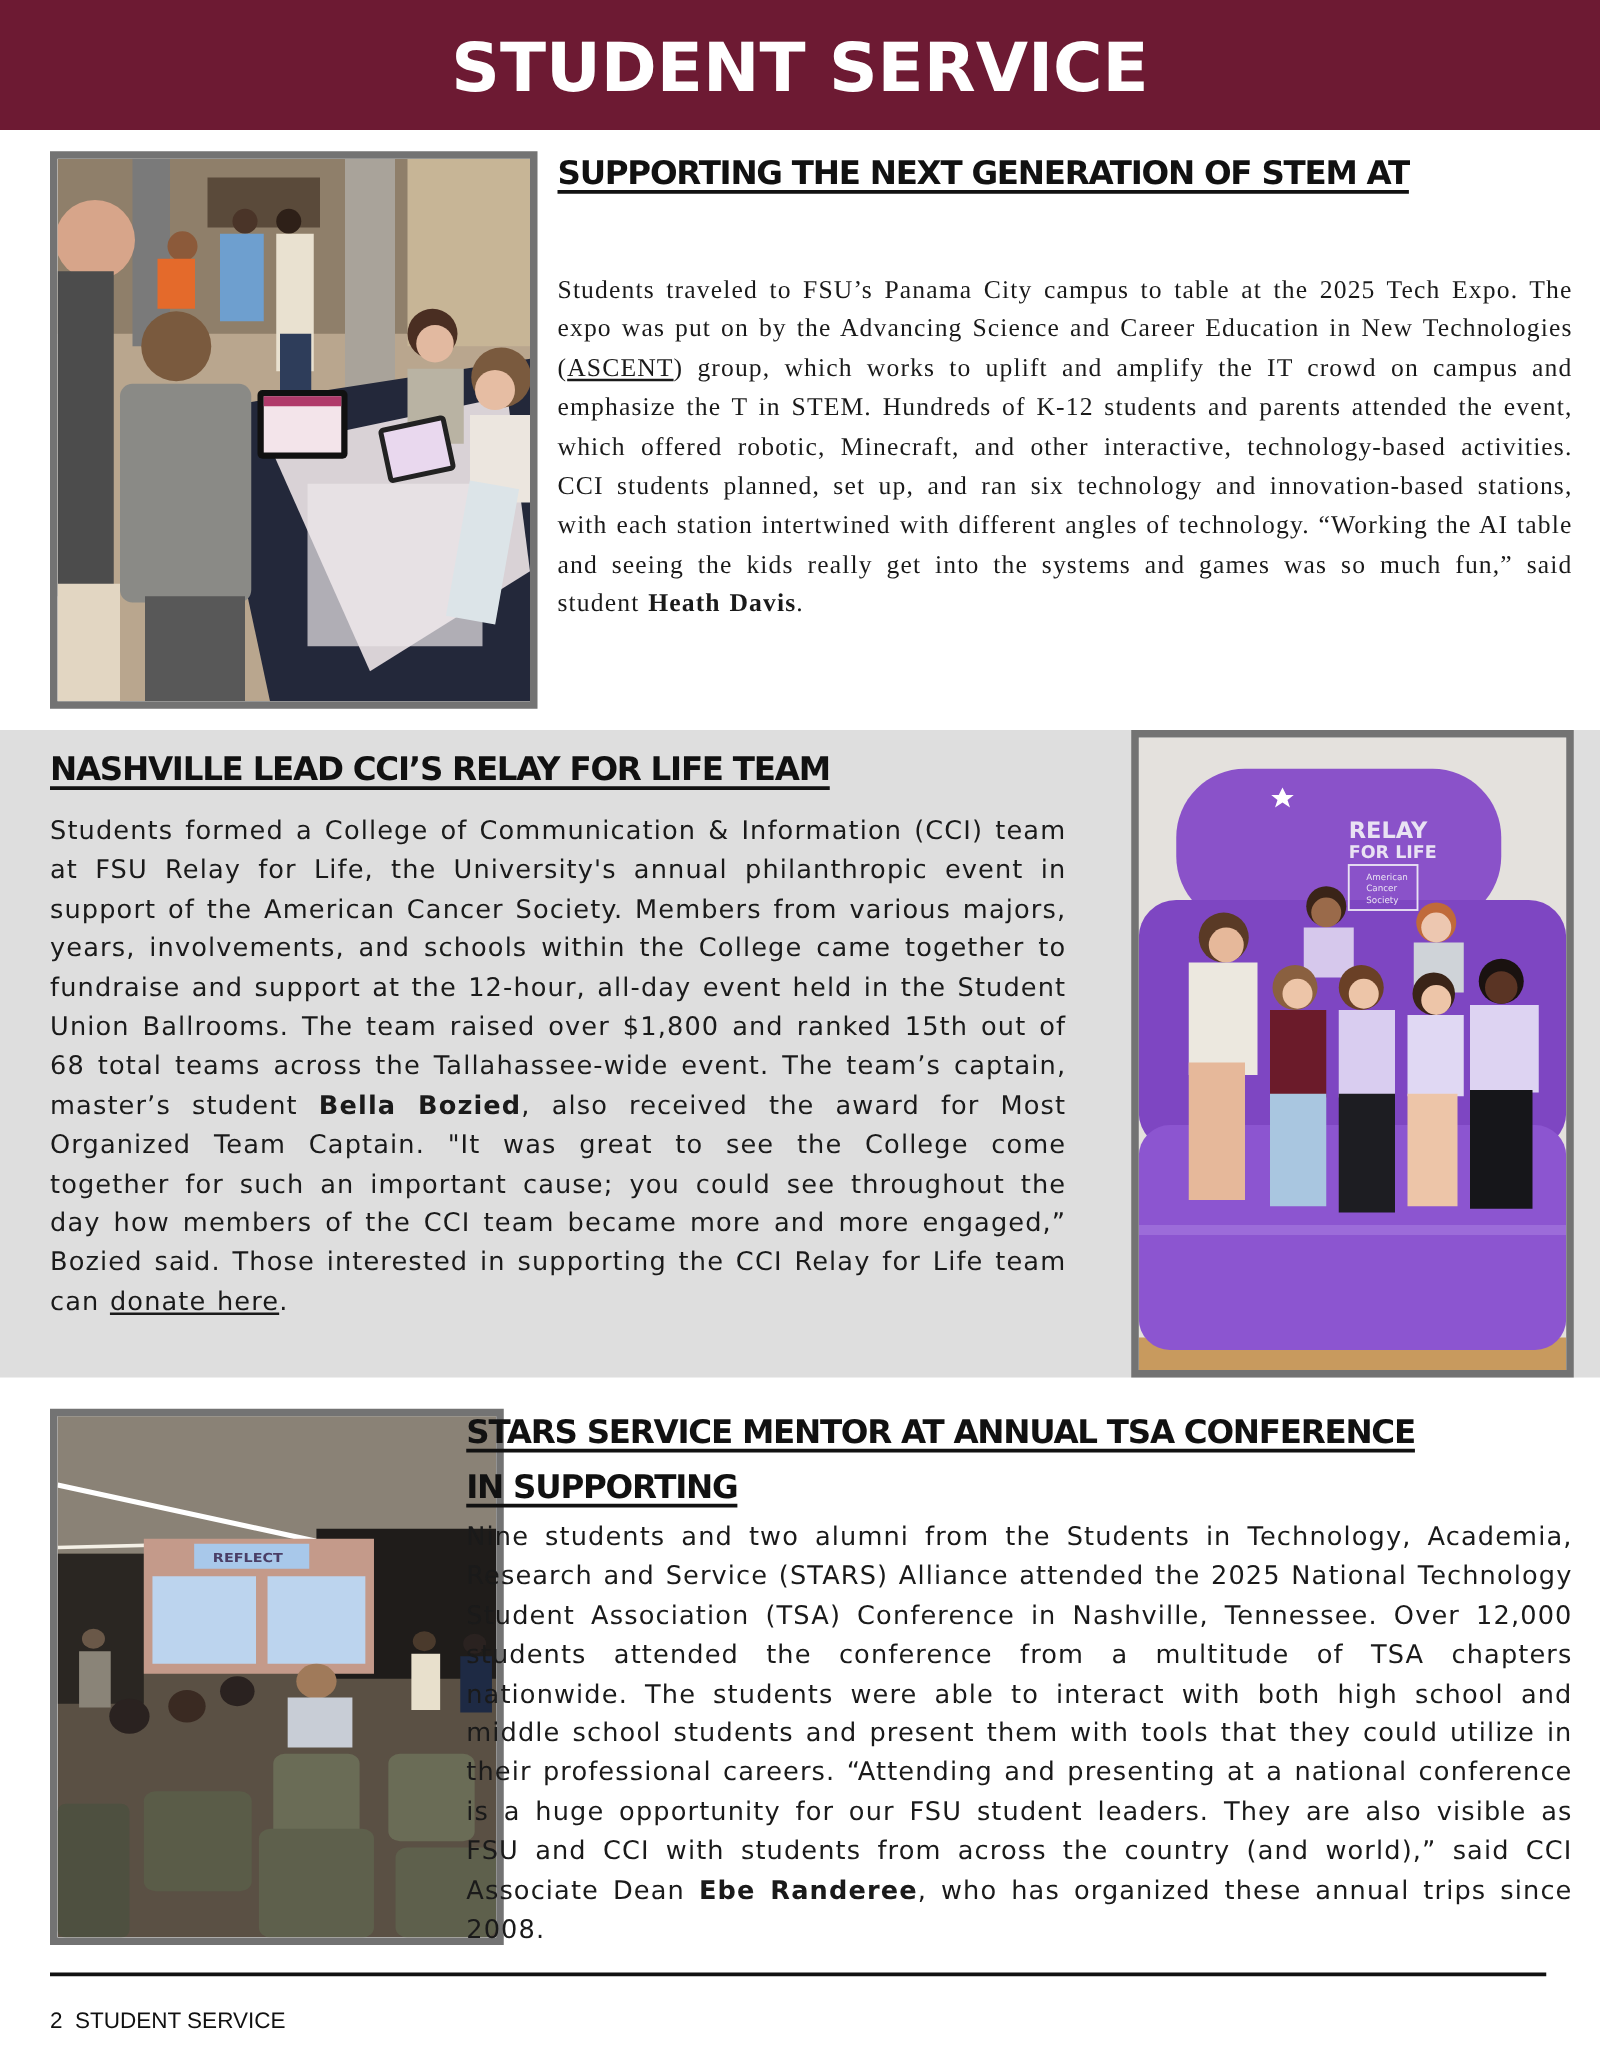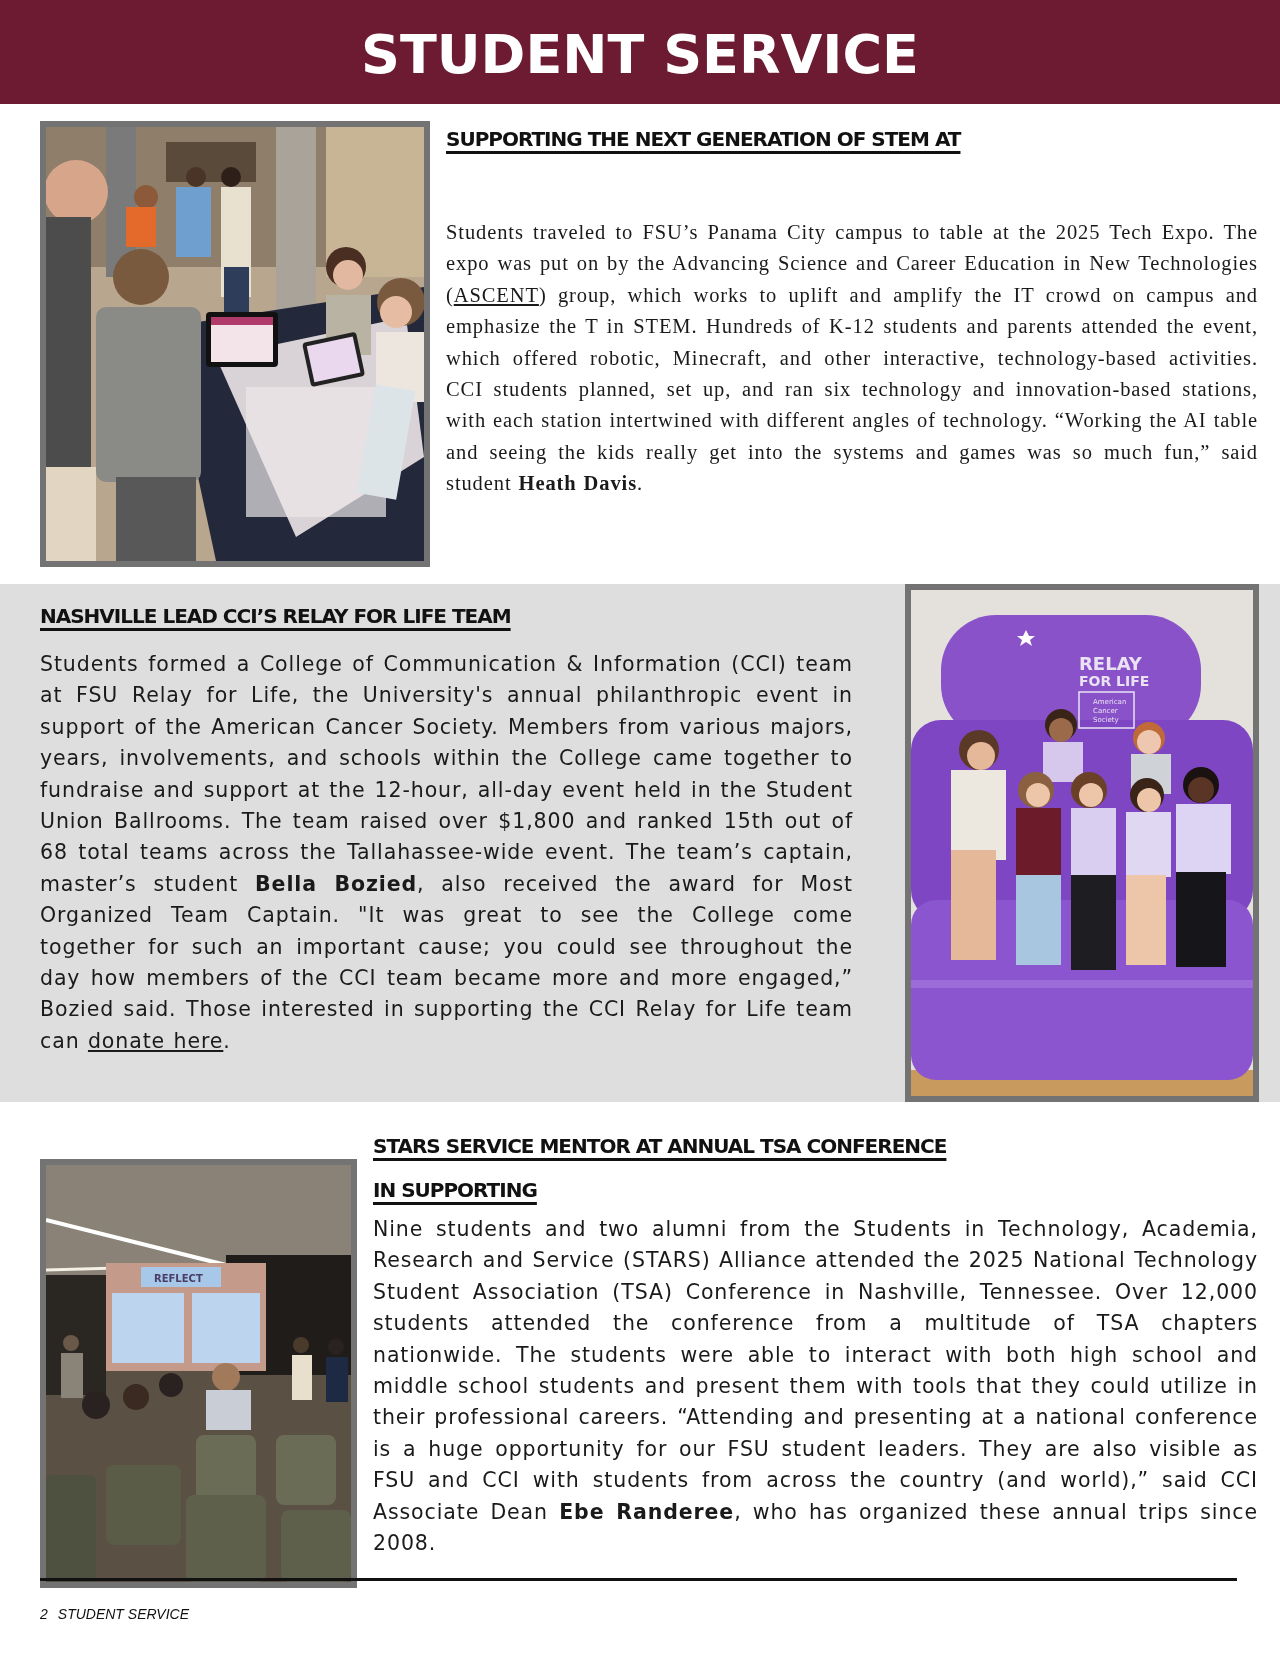--- a/index.html
+++ b/index.html
@@ -16,21 +16,21 @@
     font-size: 54px; letter-spacing: 0px; padding-top: 4px;
   }
 
   .photo {
     position: absolute; border: 6px solid #737373; overflow: hidden;
   }
   .photo svg { display: block; width: 100%; height: 100%; }
 
   .headline {
     position: absolute; font-family: "DejaVu Sans", sans-serif; font-weight: 700;
-    font-size: 20px; line-height: 44px; color: #111;
+    font-size: 26px; line-height: 44px; color: #111;
     letter-spacing: -1px;
   }
   .headline span.u { text-decoration: underline; text-decoration-thickness: 3px; text-underline-offset: 5px; }
 
   .body-text {
     position: absolute; font-family: "DejaVu Sans", sans-serif;
     font-size: 20.5px; line-height: 31.4px; color: #1a1a1a;
     text-align: justify; letter-spacing: 0.9px; word-spacing: 1px;
   }
   .body-text b { font-weight: 700; }
@@ -39,21 +39,21 @@
   .gray-band {
     position: absolute; left: 0; top: 584px; width: 1280px; height: 518px;
     background: #dedede;
   }
 
   .footer-rule {
     position: absolute; left: 40px; top: 1578px; width: 1197px; height: 3px; background: #111;
   }
   .footer-text {
     position: absolute; left: 40px; top: 1606px; font-family: "Liberation Sans", sans-serif;
-    font-size: 14px; color: #111; font-style: italic;
+    font-size: 18px; color: #111;
   }
   .footer-text .pg { margin-right: 10px; }
 </style>
 </head>
 <body>
 
 <div class="header-band">
   <div class="header-title">STUDENT SERVICE</div>
 </div>
 
@@ -162,21 +162,21 @@
       <rect x="215" y="222" width="45" height="65" fill="#e0d8f3"></rect>
       <rect x="215" y="285" width="40" height="90" fill="#edc5a8"></rect>
       <circle cx="290" cy="195" r="18" fill="#1a1210"></circle>
         <circle cx="290" cy="200" r="13" fill="#5a3424"></circle>
       <rect x="265" y="214" width="55" height="70" fill="#ddd3f2"></rect>
       <rect x="265" y="282" width="50" height="95" fill="#16161a"></rect>
     </g>
   </svg>
 </div>
 
-<div class="photo" style="left:40px; top:1127px; width:317px; height:429px;margin-top:32px;">
+<div class="photo" style="left:40px; top:1127px; width:363px; height:429px;">
   <svg viewBox="0 0 305 417" preserveAspectRatio="none">
     <rect width="305" height="417" fill="#5a5044"></rect>
     <rect x="0" y="0" width="305" height="110" fill="#8a8276"></rect>
     <line x1="0" y1="55" x2="180" y2="100" stroke="#ffffff" stroke-width="4"></line>
     <line x1="0" y1="105" x2="180" y2="100" stroke="#f4f0e6" stroke-width="3"></line>
     <rect x="180" y="90" width="125" height="120" fill="#1f1c1a"></rect>
     <rect x="0" y="110" width="60" height="120" fill="#2a2622"></rect>
 
     <rect x="60" y="98" width="160" height="108" fill="#c49a8a"></rect>
     <rect x="95" y="102" width="80" height="20" fill="#a8c8ea"></rect>

